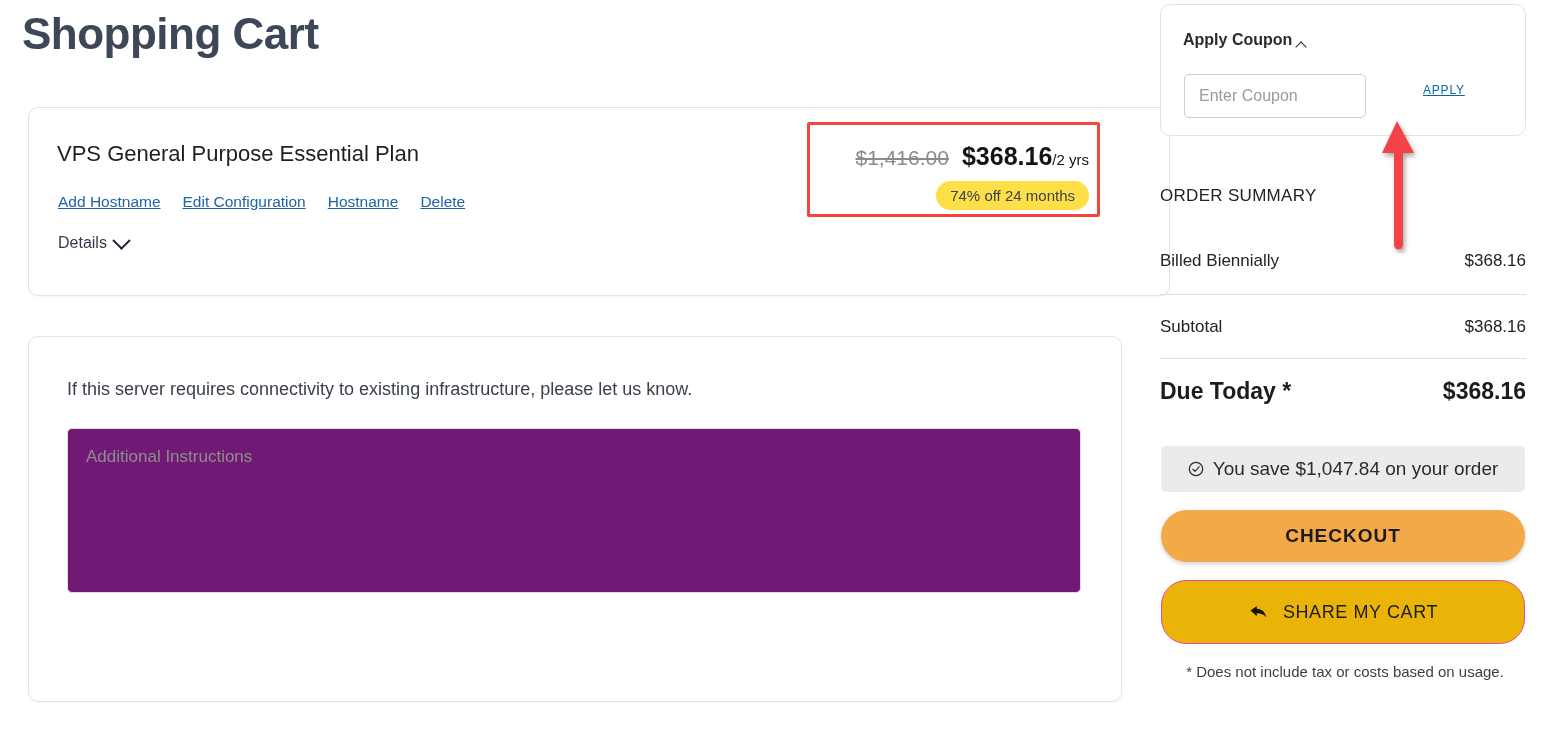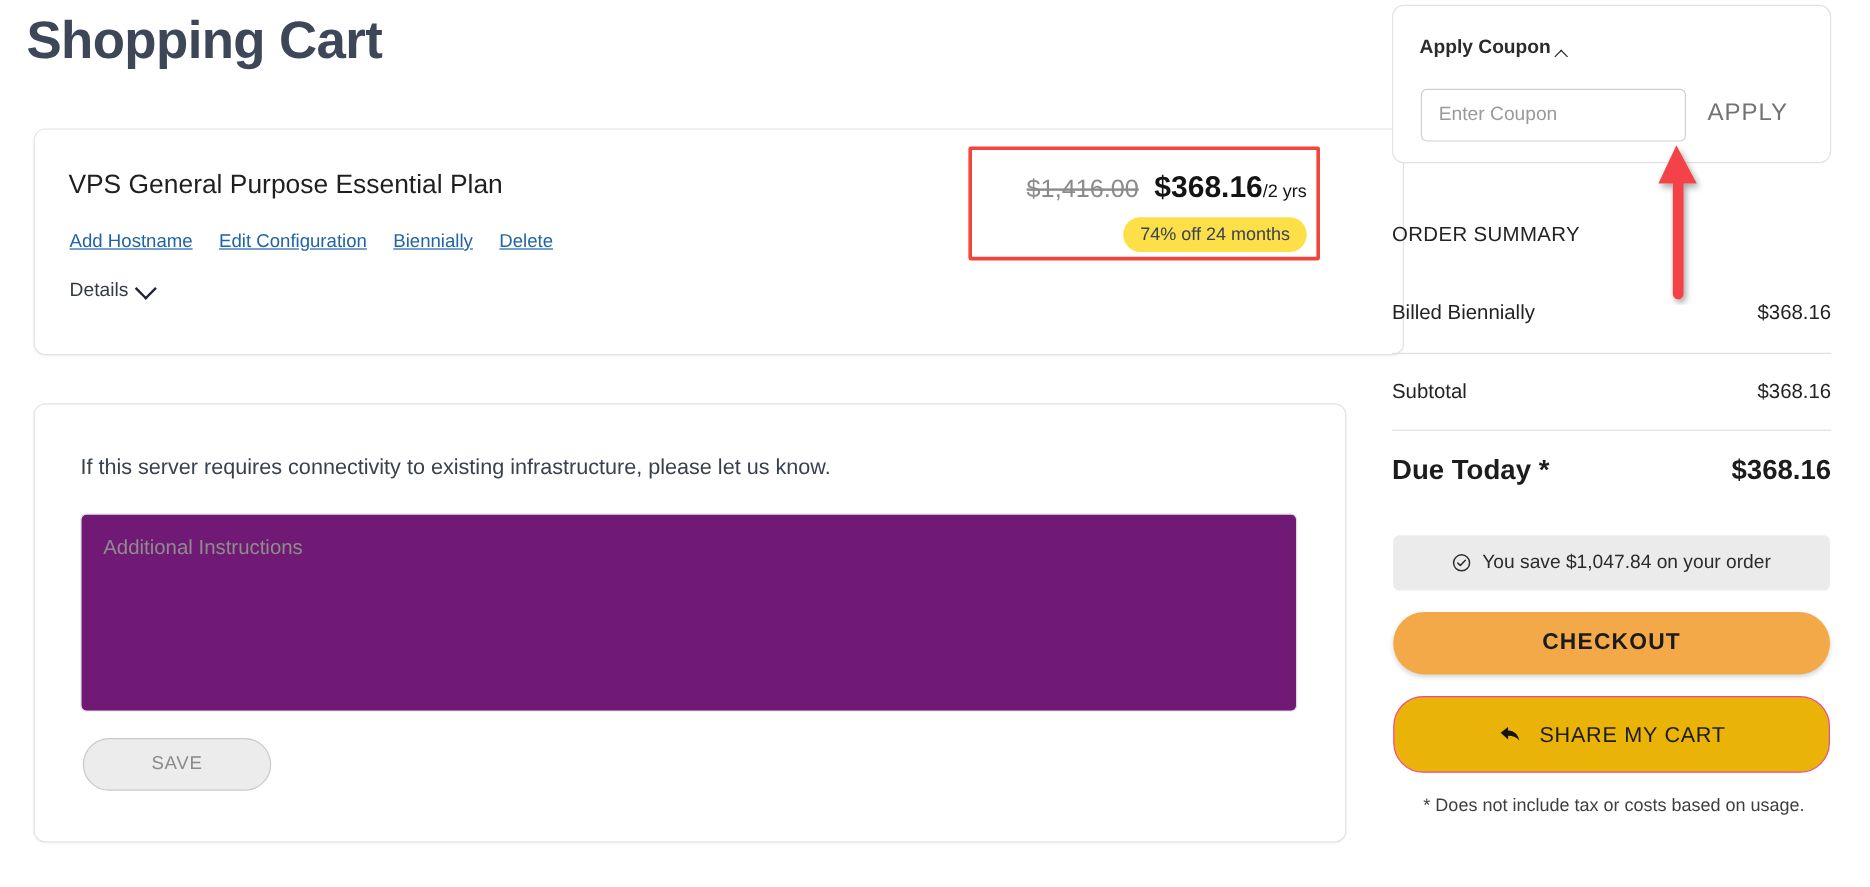--- a/index.html
+++ b/index.html
@@ -237,42 +237,43 @@
     display: inline-block;
     width: 8px; height: 8px;
     border-left: 1.8px solid #2b2b2b;
     border-top: 1.8px solid #2b2b2b;
     transform: rotate(45deg);
     position: relative; top: 2px;
   }
   .coupon-input {
     position: absolute;
     left: 23px; top: 69px;
-    width: 221px; height: 44px;
+    width: 182px; height: 44px;
     border: 1px solid #cfcfcf;
     border-radius: 5px;
     background: #fff;
     font-size: 16px;
     color: #3b3b3b;
     padding: 0 14px;
     font-family: inherit;
     outline: none;
   }
   .coupon-input::placeholder { color: #9a9a9a; }
   .coupon-apply {
     position: absolute;
     left: 262px; top: 78px;
-    font-size: 20px;
+    font-size: 12px;
     letter-spacing: 0.8px;
-    color: #737373;
+    color: #0369a1;
     background: none;
     border: none;
     font-family: inherit;
     cursor: pointer;
     padding: 0;
+    text-decoration: underline;
   }
 
   
   .summary-heading {
     position: absolute;
     left: 0; top: 186px;
     font-size: 17px;
     letter-spacing: 0.3px;
     color: #232323;
   }
@@ -308,21 +309,21 @@
   .savings-banner {
     position: absolute;
     left: 1px; top: 446px;
     width: 364px; height: 46px;
     background: #ebebeb;
     border-radius: 5px;
     display: flex;
     align-items: center;
     justify-content: center;
     gap: 9px;
-    font-size: 16px;
+    font-size: 19px;
     color: #2b2b2b;
   }
   .check-circle {
     width: 16px; height: 16px;
     flex: 0 0 auto;
   }
 
   .checkout-btn {
     position: absolute;
     left: 1px; top: 510px;
@@ -384,21 +385,21 @@
 
     <h1 class="page-title">Shopping Cart</h1>
 
     <div class="card" id="product-card">
 
       <div class="product-title">VPS General Purpose Essential Plan</div>
 
       <div class="product-links">
         <a>Add Hostname</a>
         <a>Edit Configuration</a>
-        <a>Biennially</a>
+        <a>Hostname</a>
         <a>Delete</a>
       </div>
 
       <div class="details-toggle">
         <span>Details</span>
         <span class="chev-down"></span>
       </div>
 
       <div class="price-highlight">
         <div class="price-row">
@@ -411,21 +412,20 @@
 
     </div>
 
     <div class="card" id="instructions-card">
       <div class="instructions-note">If this server requires connectivity to existing infrastructure, please let us know.</div>
 
       <div class="textarea-box">
         <div class="textarea-placeholder">Additional Instructions</div>
       </div>
 
-      <div class="save-btn">SAVE</div>
     </div>
   </div>
 
   <div class="right-col">
 
     <div id="coupon-card">
       <div class="coupon-label">
         <span>Apply Coupon</span>
         <span class="caret-up"></span>
       </div>

